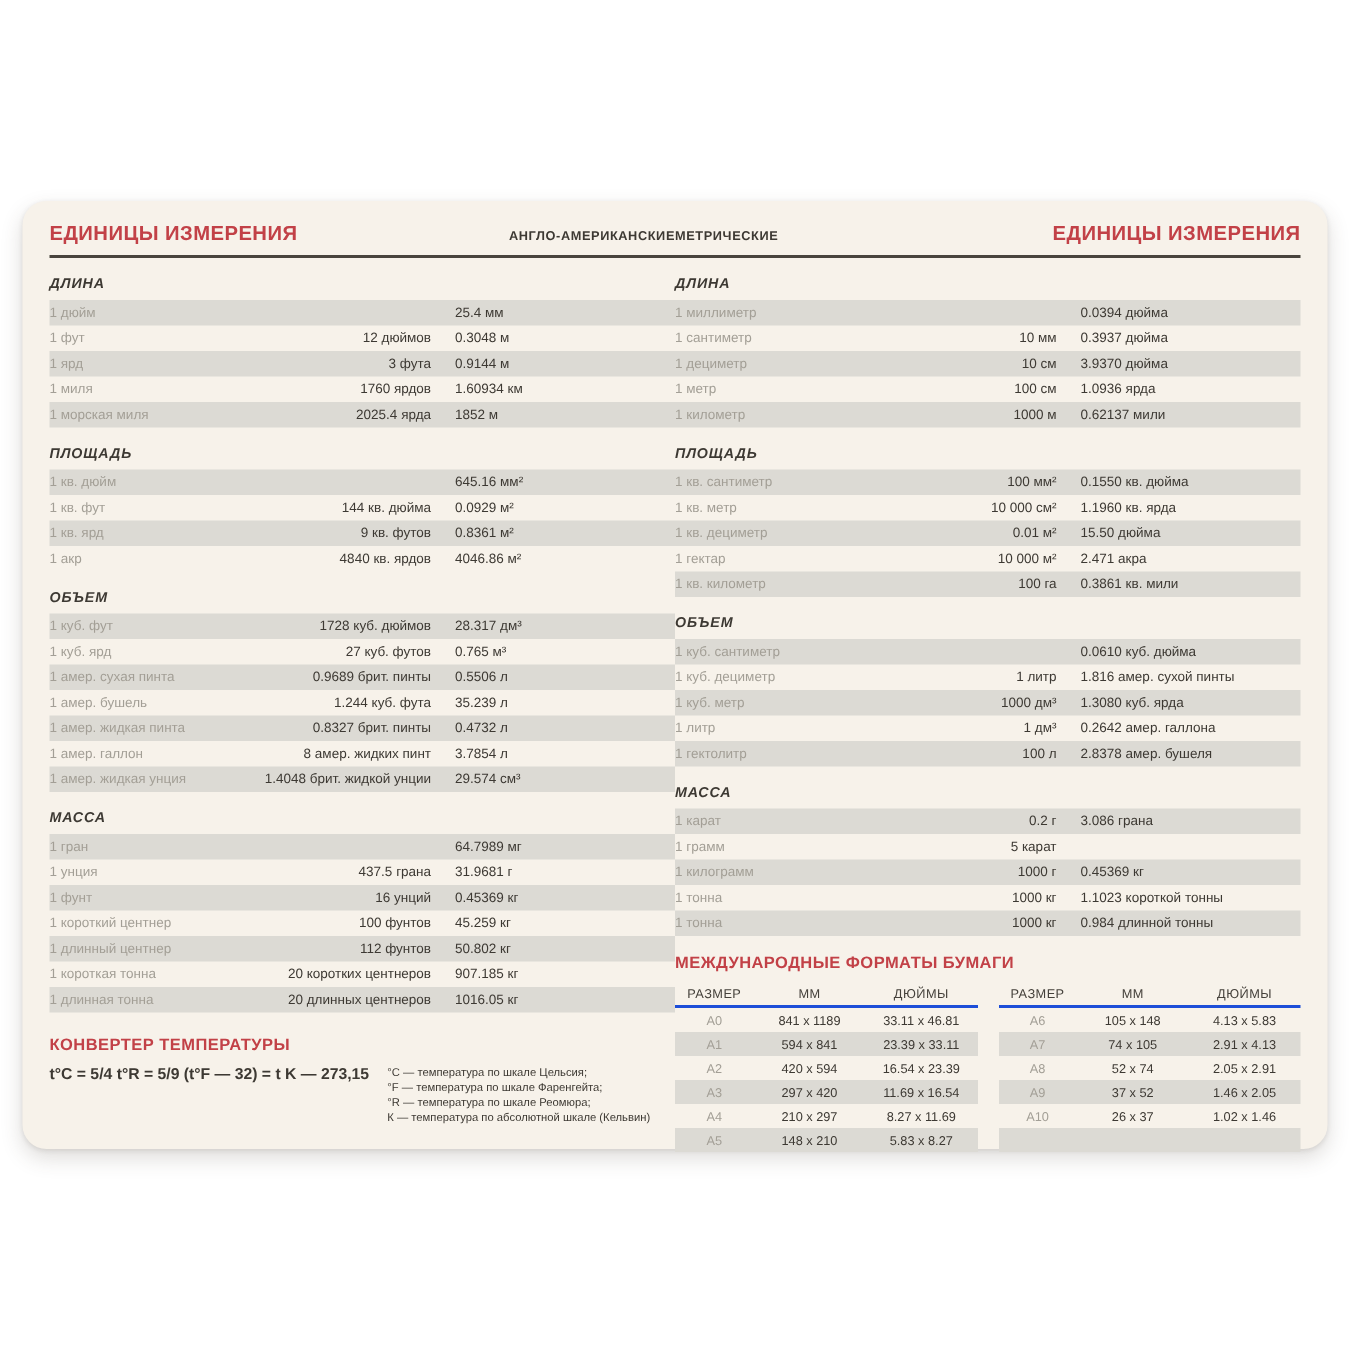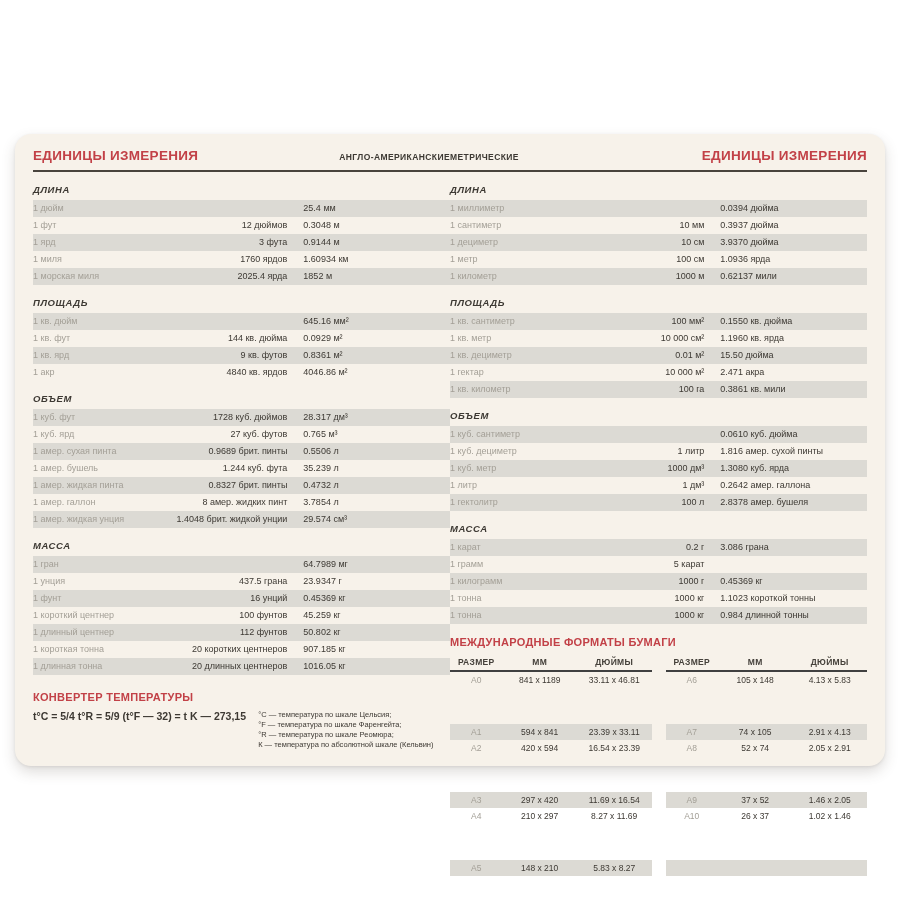--- a/index.html
+++ b/index.html
@@ -29,22 +29,22 @@
   .c3{flex:1;text-align:left;padding-left:16px;box-sizing:border-box;white-space:nowrap;}
   .block-title{color:#c24147;font-weight:bold;font-size:11px;letter-spacing:.3px;}
   .temp-block{margin-top:auto;padding-top:14px;}
   .temp-body{display:flex;margin-top:7px;justify-content:flex-end;}
   .temp-formula{font-weight:bold;font-size:10.5px;width:54%;color:#3d3933;}
   .temp-notes{flex:1;font-size:7.5px;line-height:10px;color:#3d3933;}
   .paper-block{margin-top:auto;padding-top:12px;}
   .paper-tables{display:flex;gap:14px;margin-top:7px;}
   .ptable{flex:1;}
   .prow{display:flex;height:16px;line-height:16px;font-size:8.5px;color:#3d3933;text-align:center;}
-  .prow.gray{background:#dcdad4;margin-top:36px;}
-  .prow.phead{font-weight:bold;color:#45413b;border-bottom:2px solid #404040;height:15px;line-height:15px;letter-spacing:.3px;}
+  .prow.gray{background:#dcdad4;}
+  .prow.phead{font-weight:normal;color:#45413b;border-bottom:2px solid #1d4ed8;height:15px;line-height:15px;letter-spacing:.3px;}
   .ps{width:26%;color:#a39f96;}
   .prow.phead .ps{color:#45413b;}
   .pm{width:37%;}
   .pi{width:37%;}
 </style>
 </head>
 <body>
 
 <div class="card">
 
@@ -146,21 +146,21 @@
         <div class="section">
           <div class="section-title">МАССА</div>
           <div class="row gray">
             <span class="c1">1 гран</span>
             <span class="c2">&nbsp;</span>
             <span class="c3">64.7989 мг</span>
           </div>
           <div class="row">
             <span class="c1">1 унция</span>
             <span class="c2">437.5 грана</span>
-            <span class="c3">23.9347 г</span>
+            <span class="c3">31.9681 г</span>
           </div>
           <div class="row gray">
             <span class="c1">1 фунт</span>
             <span class="c2">16 унций</span>
             <span class="c3">0.45369 кг</span>
           </div>
           <div class="row">
             <span class="c1">1 короткий центнер</span>
             <span class="c2">100 фунтов</span>
             <span class="c3">45.259 кг</span>

